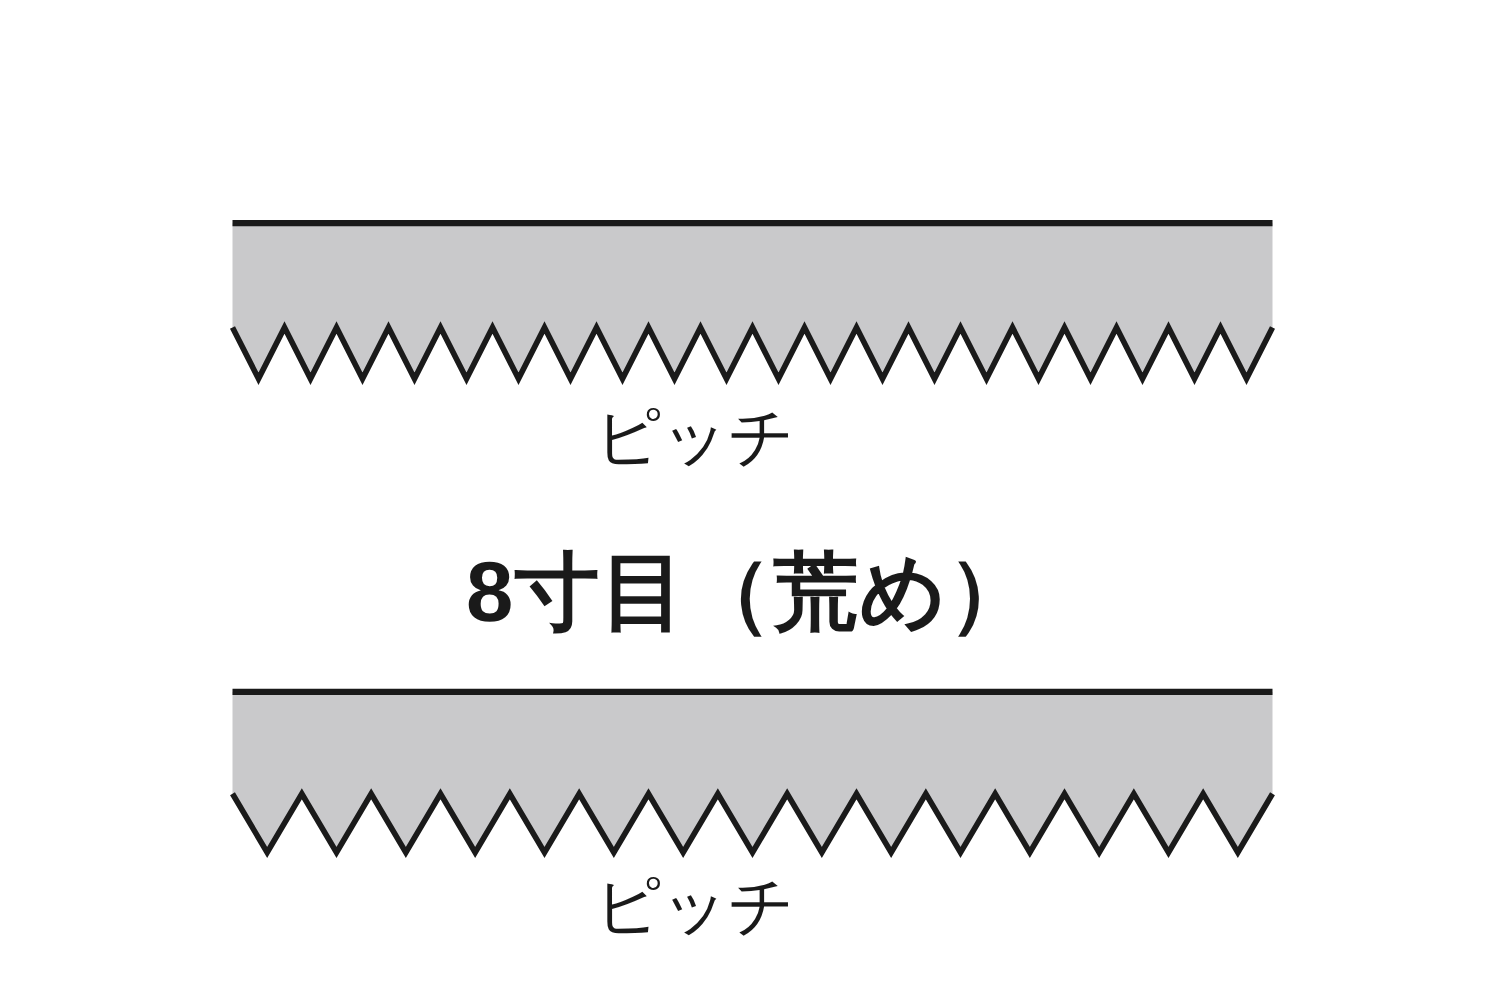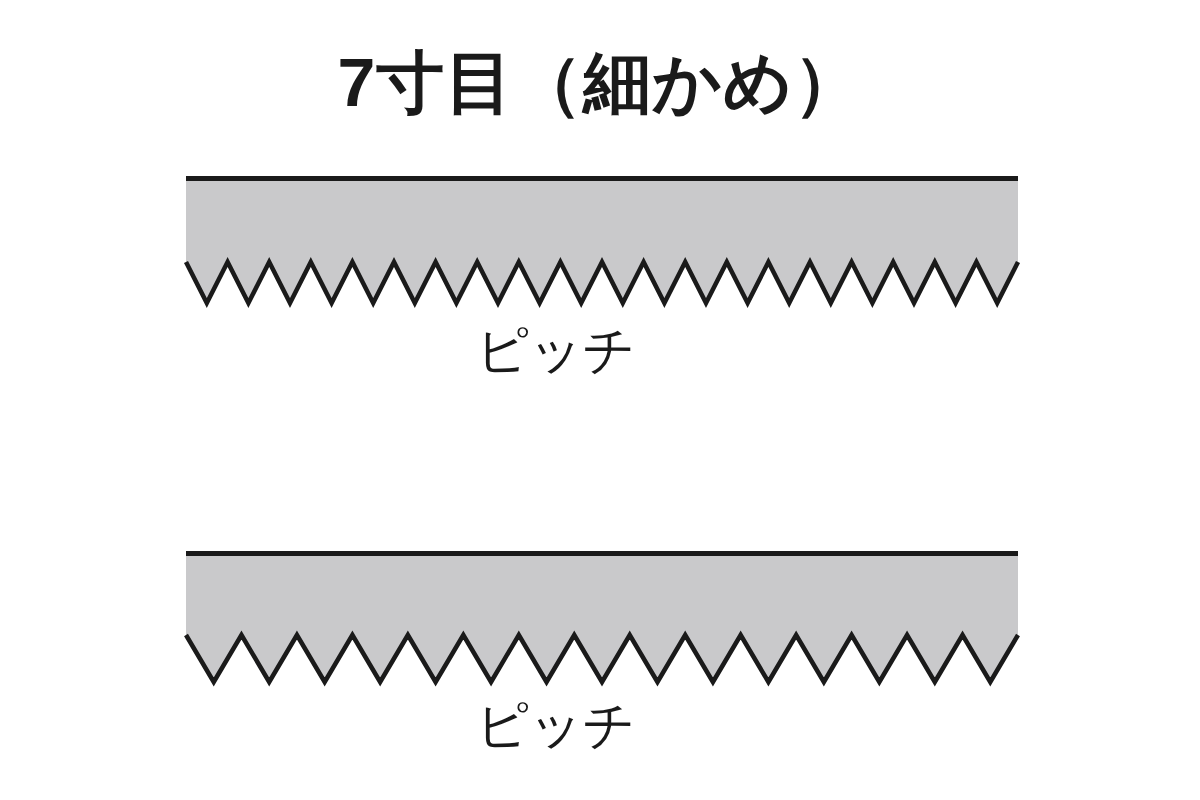--- a/index.html
+++ b/index.html
@@ -53,32 +53,32 @@
     width: 100%;
     height: 100%;
     overflow: visible;
   }
 </style>
 </head>
 <body>
 
 <div class="stage">
 
-  <div class="title" id="title-1">7寸目（細かめ）</div>
 
   <div class="blade" id="blade-1">
       <svg viewBox="0 0 832 132" preserveAspectRatio="none">
         <polygon points="0,2.5 832,2.5 832,86 811.2,127 790.4,86 769.6,127 748.8000000000001,86 728,127 707.2,86 686.4,127 665.6,86 644.8000000000001,127 624,86 603.2,127 582.4,86 561.6,127 540.8000000000001,86 520,127 499.20000000000005,86 478.40000000000003,127 457.6,86 436.8,127 416,86 395.2,127 374.40000000000003,86 353.6,127 332.8,86 312,127 291.2,86 270.40000000000003,127 249.60000000000002,86 228.8,127 208,86 187.20000000000002,127 166.4,86 145.6,127 124.80000000000001,86 104,127 83.2,86 62.400000000000006,127 41.6,86 20.8,127 0,86" fill="#c9c9cb" stroke="none"></polygon>
         <line x1="0" y1="2.5" x2="832" y2="2.5" stroke="#1a1a1a" stroke-width="5"></line>
         <polyline points="0,86 20.8,127 41.6,86 62.400000000000006,127 83.2,86 104,127 124.80000000000001,86 145.6,127 166.4,86 187.20000000000002,127 208,86 228.8,127 249.60000000000002,86 270.40000000000003,127 291.2,86 312,127 332.8,86 353.6,127 374.40000000000003,86 395.2,127 416,86 436.8,127 457.6,86 478.40000000000003,127 499.20000000000005,86 520,127 540.8000000000001,86 561.6,127 582.4,86 603.2,127 624,86 644.8000000000001,127 665.6,86 686.4,127 707.2,86 728,127 748.8000000000001,86 769.6,127 790.4,86 811.2,127 832,86" fill="none" stroke="#1a1a1a" stroke-width="4.5" stroke-linejoin="miter" stroke-miterlimit="10"></polyline>
       </svg>
     </div>
 
   <div class="pitch-label" id="pitch-1">ピッチ</div>
 
+  <div class="title" id="title-2">8寸目（荒め）</div>
 
   <div class="blade" id="blade-2">
       <svg viewBox="0 0 832 136" preserveAspectRatio="none">
         <polygon points="0,2.5 832,2.5 832,84 804.2666666666667,131 776.5333333333333,84 748.8000000000001,131 721.0666666666667,84 693.3333333333334,131 665.6,84 637.8666666666667,131 610.1333333333333,84 582.4,131 554.6666666666667,84 526.9333333333334,131 499.20000000000005,84 471.4666666666667,131 443.73333333333335,84 416,131 388.26666666666665,84 360.53333333333336,131 332.8,84 305.06666666666666,131 277.33333333333337,84 249.60000000000002,131 221.86666666666667,84 194.13333333333333,131 166.4,84 138.66666666666669,131 110.93333333333334,84 83.2,131 55.46666666666667,84 27.733333333333334,131 0,84" fill="#c9c9cb" stroke="none"></polygon>
         <line x1="0" y1="2.5" x2="832" y2="2.5" stroke="#1a1a1a" stroke-width="5"></line>
         <polyline points="0,84 27.733333333333334,131 55.46666666666667,84 83.2,131 110.93333333333334,84 138.66666666666669,131 166.4,84 194.13333333333333,131 221.86666666666667,84 249.60000000000002,131 277.33333333333337,84 305.06666666666666,131 332.8,84 360.53333333333336,131 388.26666666666665,84 416,131 443.73333333333335,84 471.4666666666667,131 499.20000000000005,84 526.9333333333334,131 554.6666666666667,84 582.4,131 610.1333333333333,84 637.8666666666667,131 665.6,84 693.3333333333334,131 721.0666666666667,84 748.8000000000001,131 776.5333333333333,84 804.2666666666667,131 832,84" fill="none" stroke="#1a1a1a" stroke-width="4.5" stroke-linejoin="miter" stroke-miterlimit="10"></polyline>
       </svg>
     </div>
 
   <div class="pitch-label" id="pitch-2">ピッチ</div>

